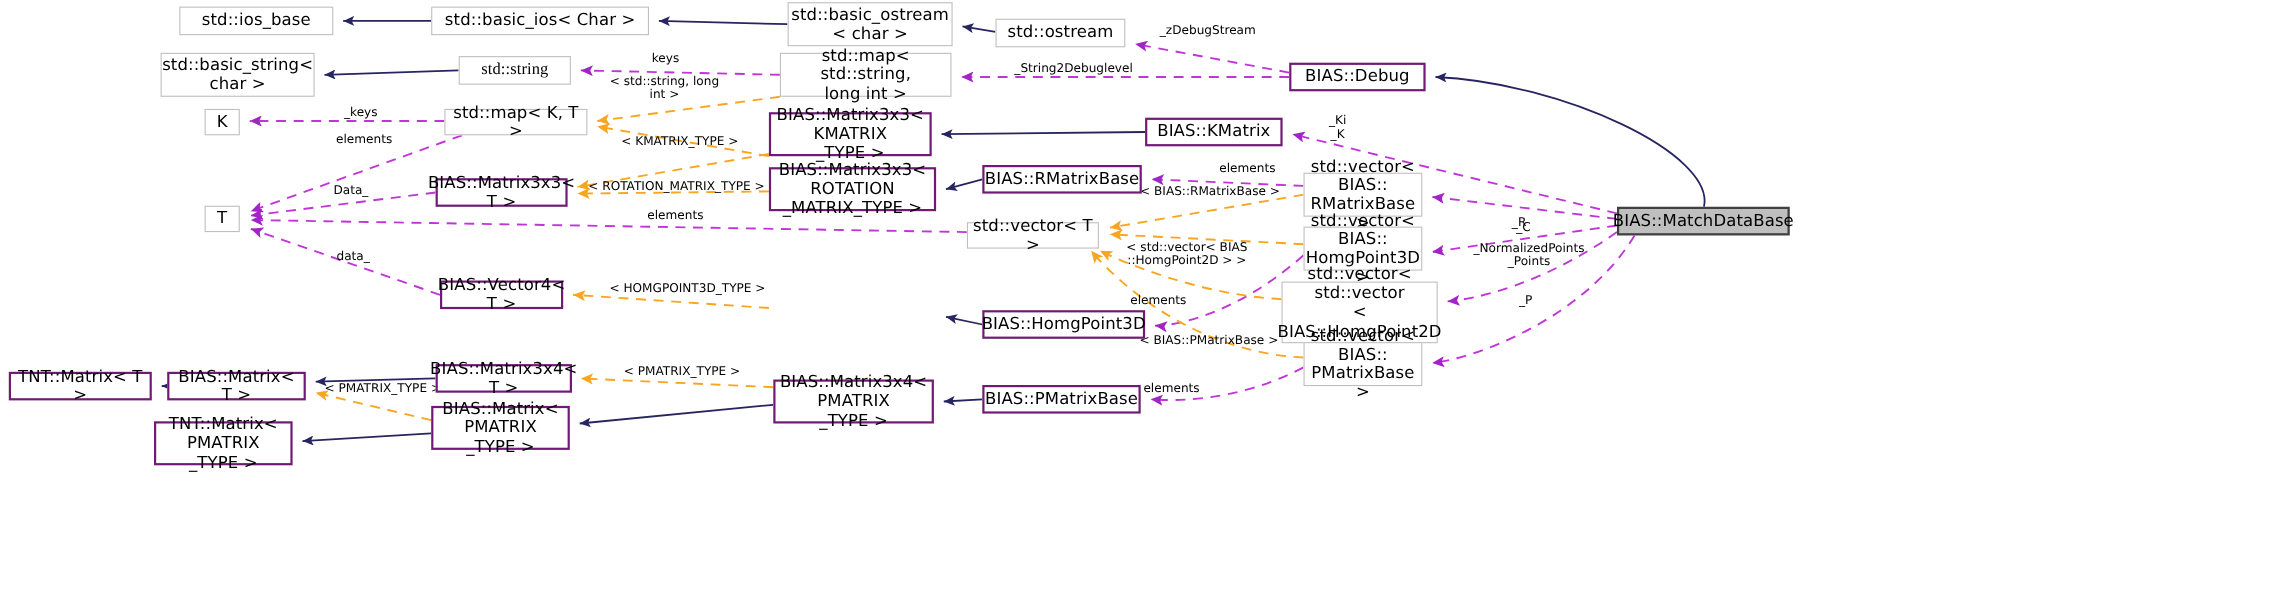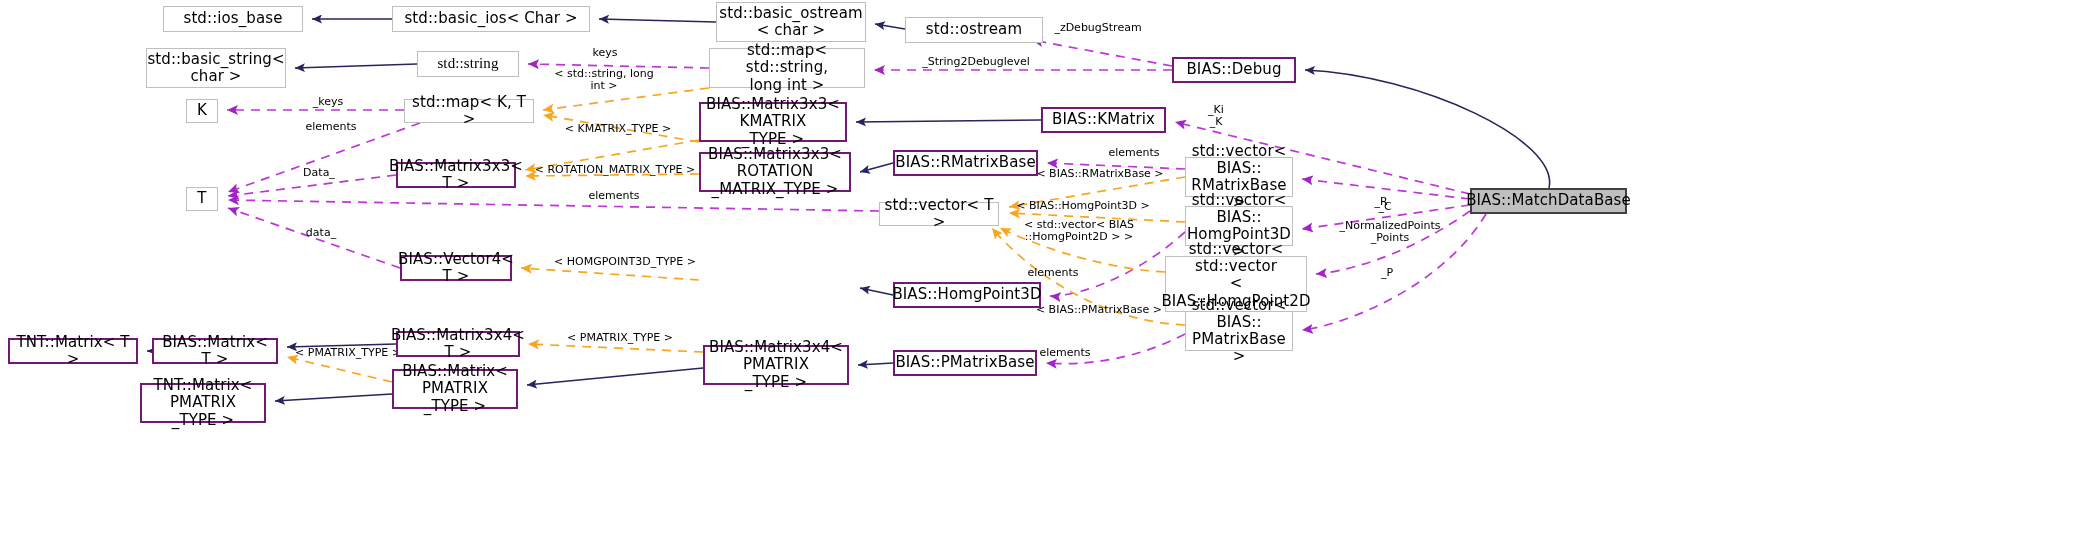--- a/index.html
+++ b/index.html
@@ -127,21 +127,21 @@
       <path d="M 699,280 L 521,268"></path>
       <path d="M 703,352 L 528,344"></path>
       <path d="M 392,382 L 287,357"></path>
     </g>
   </svg>
 
   <div class="node thin" style="left:163px;  top:6px;   width:140px; height:26px;">std::ios_base</div>
   <div class="node thin" style="left:392px;  top:6px;   width:198px; height:26px;">std::basic_ios&lt; Char &gt;</div>
   <div class="node thin" style="left:716px;  top:2px;   width:150px; height:40px;">std::basic_ostream
 &lt; char &gt;</div>
-  <div class="node thin" style="left:905px;  top:17px;  width:138px; height:26px;">std::ostream</div>
+  <div class="node thin" style="left:905px;  top:17px;  width:118px; height:26px;">std::ostream</div>
   <div class="node thin" style="left:146px;  top:48px;  width:140px; height:40px;">std::basic_string&lt;
 char &gt;</div>
   <div class="node thin" style="left:417px;  top:51px;  width:102px; height:26px;font-family:Liberation Serif, serif;">std::string</div>
   <div class="node thin" style="left:709px;  top:48px;  width:156px; height:40px;">std::map&lt; std::string,
 long int &gt;</div>
   <div class="node thick" style="left:1172px; top:57px;  width:124px; height:26px;">BIAS::Debug</div>
   <div class="node thin" style="left:186px;  top:99px;  width:32px;  height:24px;">K</div>
   <div class="node thin" style="left:404px;  top:99px;  width:130px; height:24px;">std::map&lt; K, T &gt;</div>
   <div class="node thick" style="left:699px;  top:102px; width:148px; height:40px;">BIAS::Matrix3x3&lt; KMATRIX
 _TYPE &gt;</div>
@@ -183,21 +183,20 @@
   <div class="edge-label" style="left:1194px; top:104px; width:44px;">_Ki
 _K</div>
   <div class="edge-label" style="left:290px;  top:121px; width:82px;">elements</div>
   <div class="edge-label" style="left:546px;  top:123px; width:144px;">&lt; KMATRIX_TYPE &gt;</div>
   <div class="edge-label" style="left:1093px; top:147px; width:82px;">elements</div>
   <div class="edge-label" style="left:290px;  top:167px; width:58px;">Data_</div>
   <div class="edge-label" style="left:525px;  top:164px; width:180px;">&lt; ROTATION_MATRIX_TYPE &gt;</div>
   <div class="edge-label" style="left:1020px; top:168px; width:160px;">&lt; BIAS::RMatrixBase &gt;</div>
   <div class="edge-label" style="left:1366px; top:196px; width:30px;">_R</div>
   <div class="edge-label" style="left:573px;  top:190px; width:82px;">elements</div>
-  <div class="edge-label" style="left:1001px; top:200px; width:164px;">&lt; BIAS::HomgPoint3D &gt;</div>
   <div class="edge-label" style="left:1370px; top:201px; width:30px;">_C</div>
   <div class="edge-label" style="left:1006px; top:219px; width:146px;">&lt; std::vector&lt; BIAS
 ::HomgPoint2D &gt; &gt;</div>
   <div class="edge-label" style="left:1320px; top:220px; width:140px;">_NormalizedPoints
 _Points</div>
   <div class="edge-label" style="left:293px;  top:227px; width:56px;">data_</div>
   <div class="edge-label" style="left:540px;  top:256px; width:170px;">&lt; HOMGPOINT3D_TYPE &gt;</div>
   <div class="edge-label" style="left:1012px; top:267px; width:82px;">elements</div>
   <div class="edge-label" style="left:1372px; top:267px; width:30px;">_P</div>
   <div class="edge-label" style="left:1020px; top:304px; width:158px;">&lt; BIAS::PMatrixBase &gt;</div>

